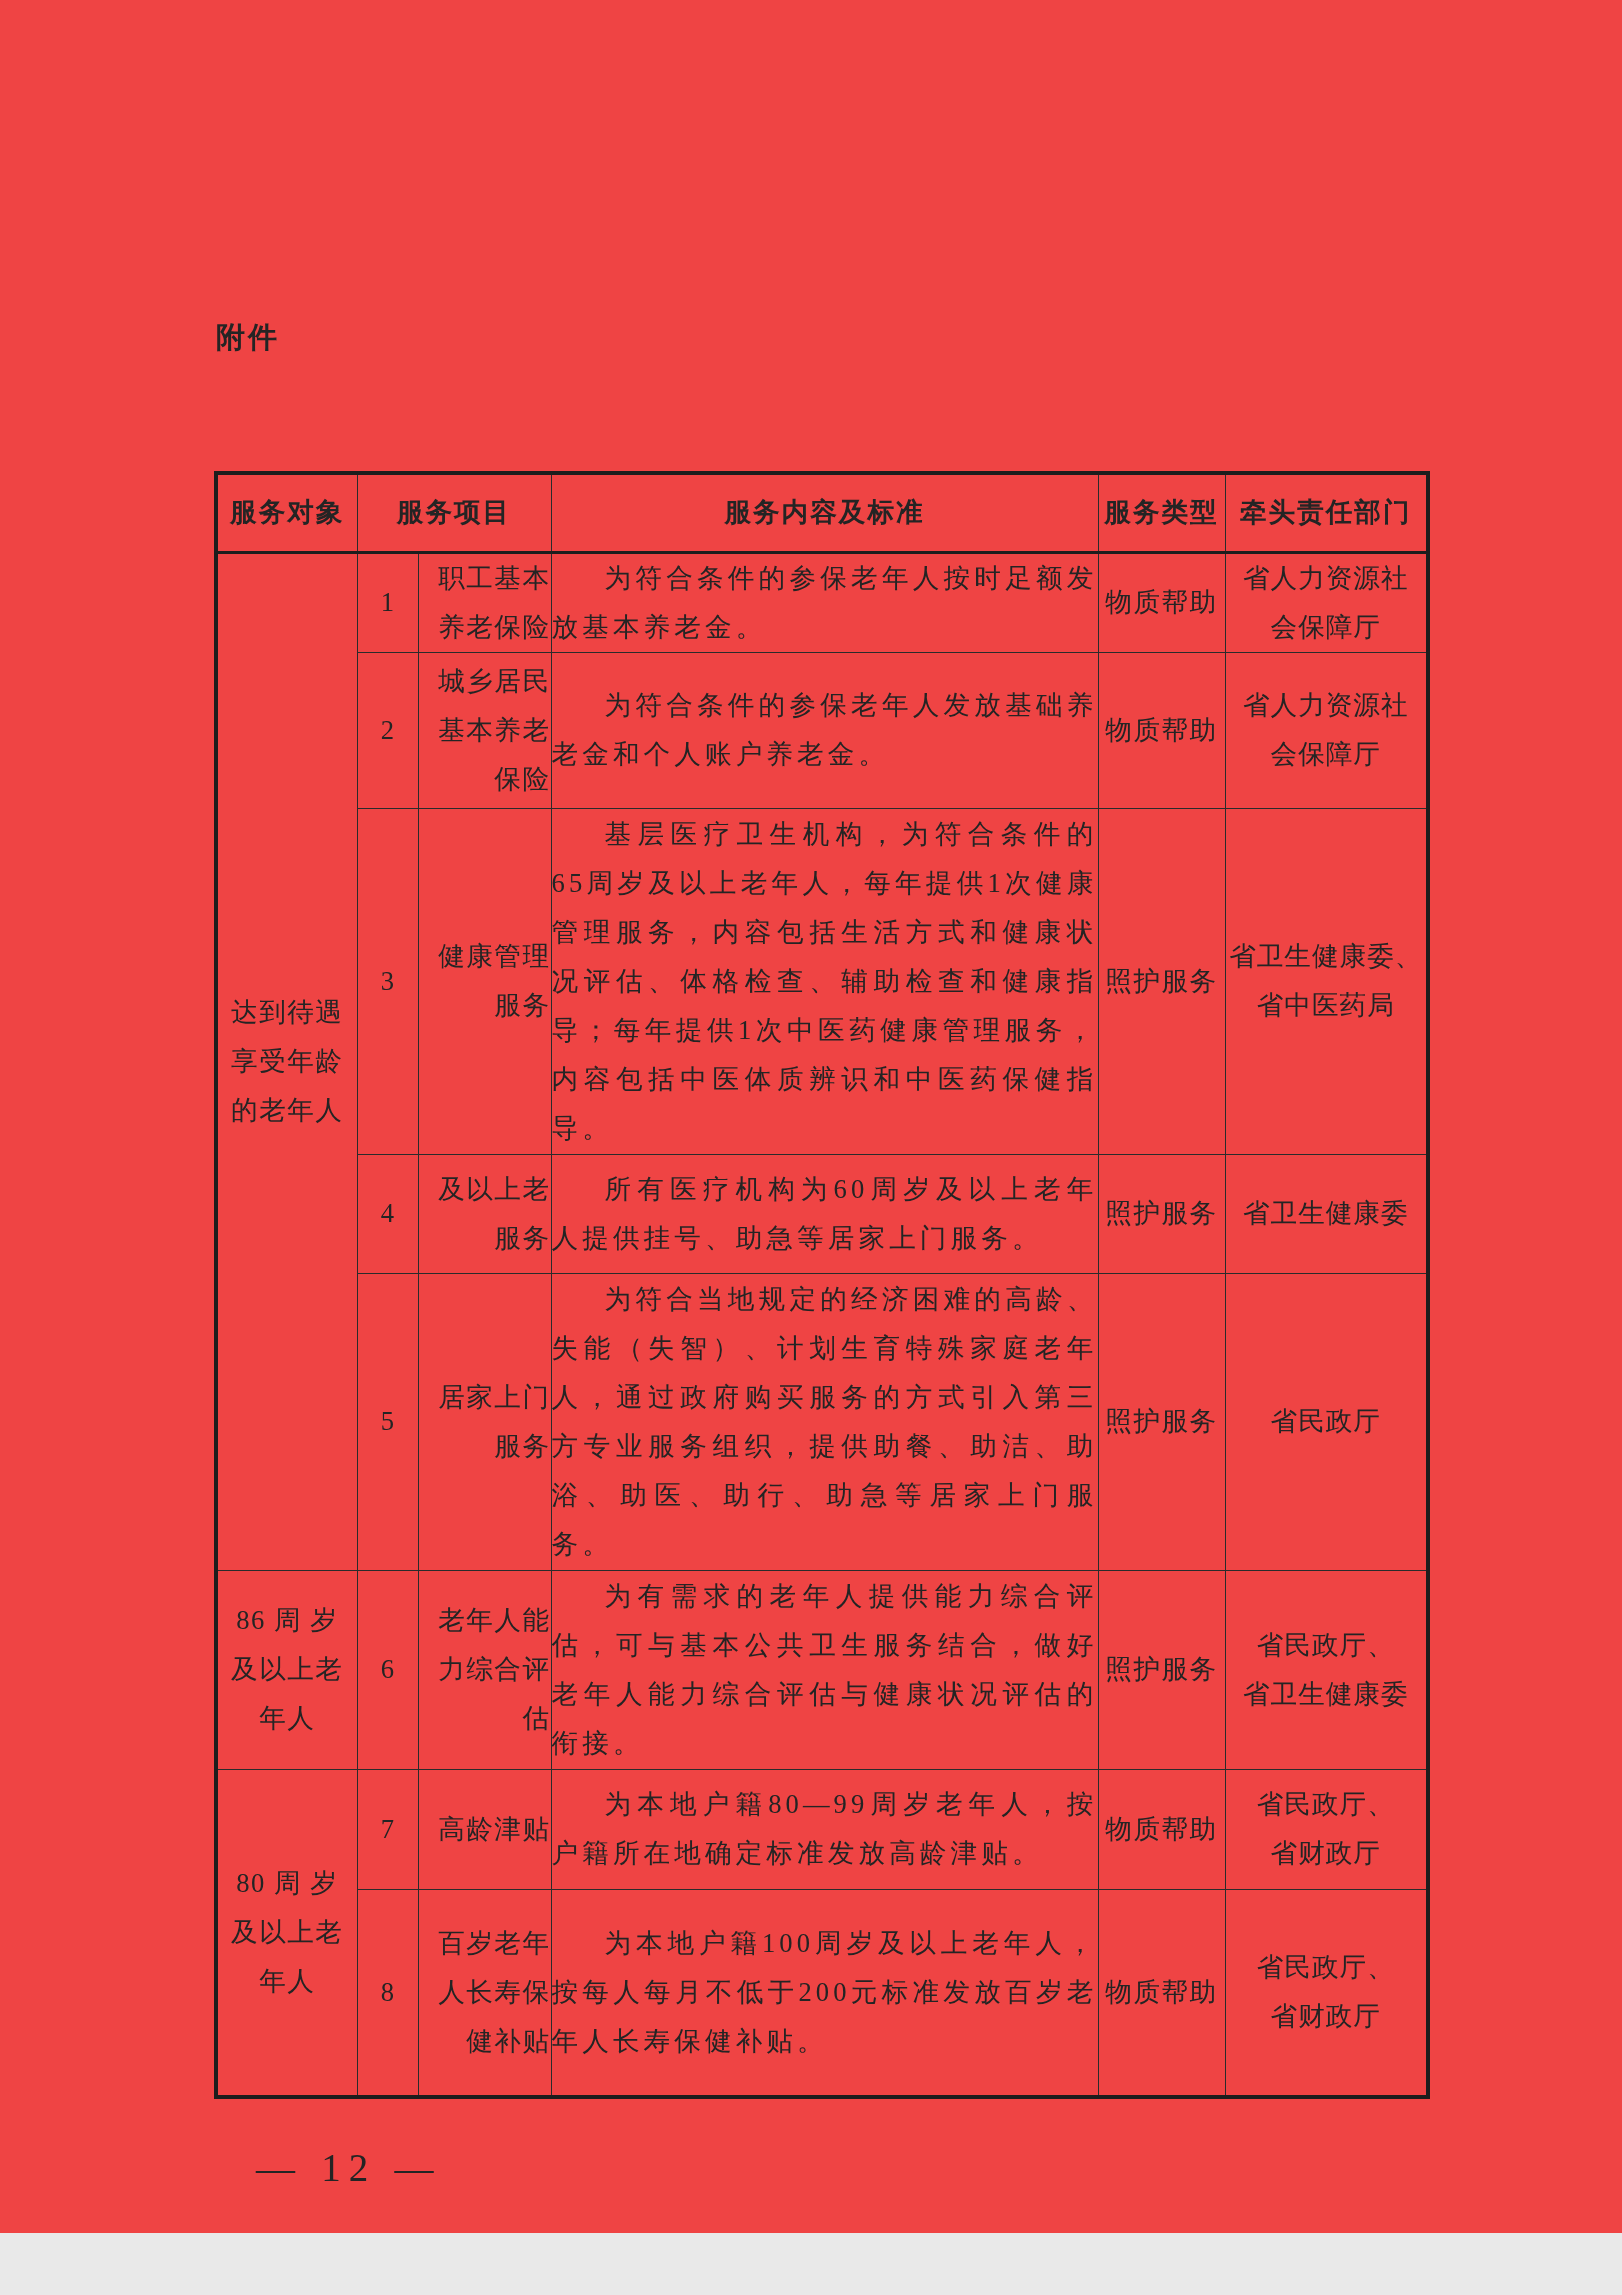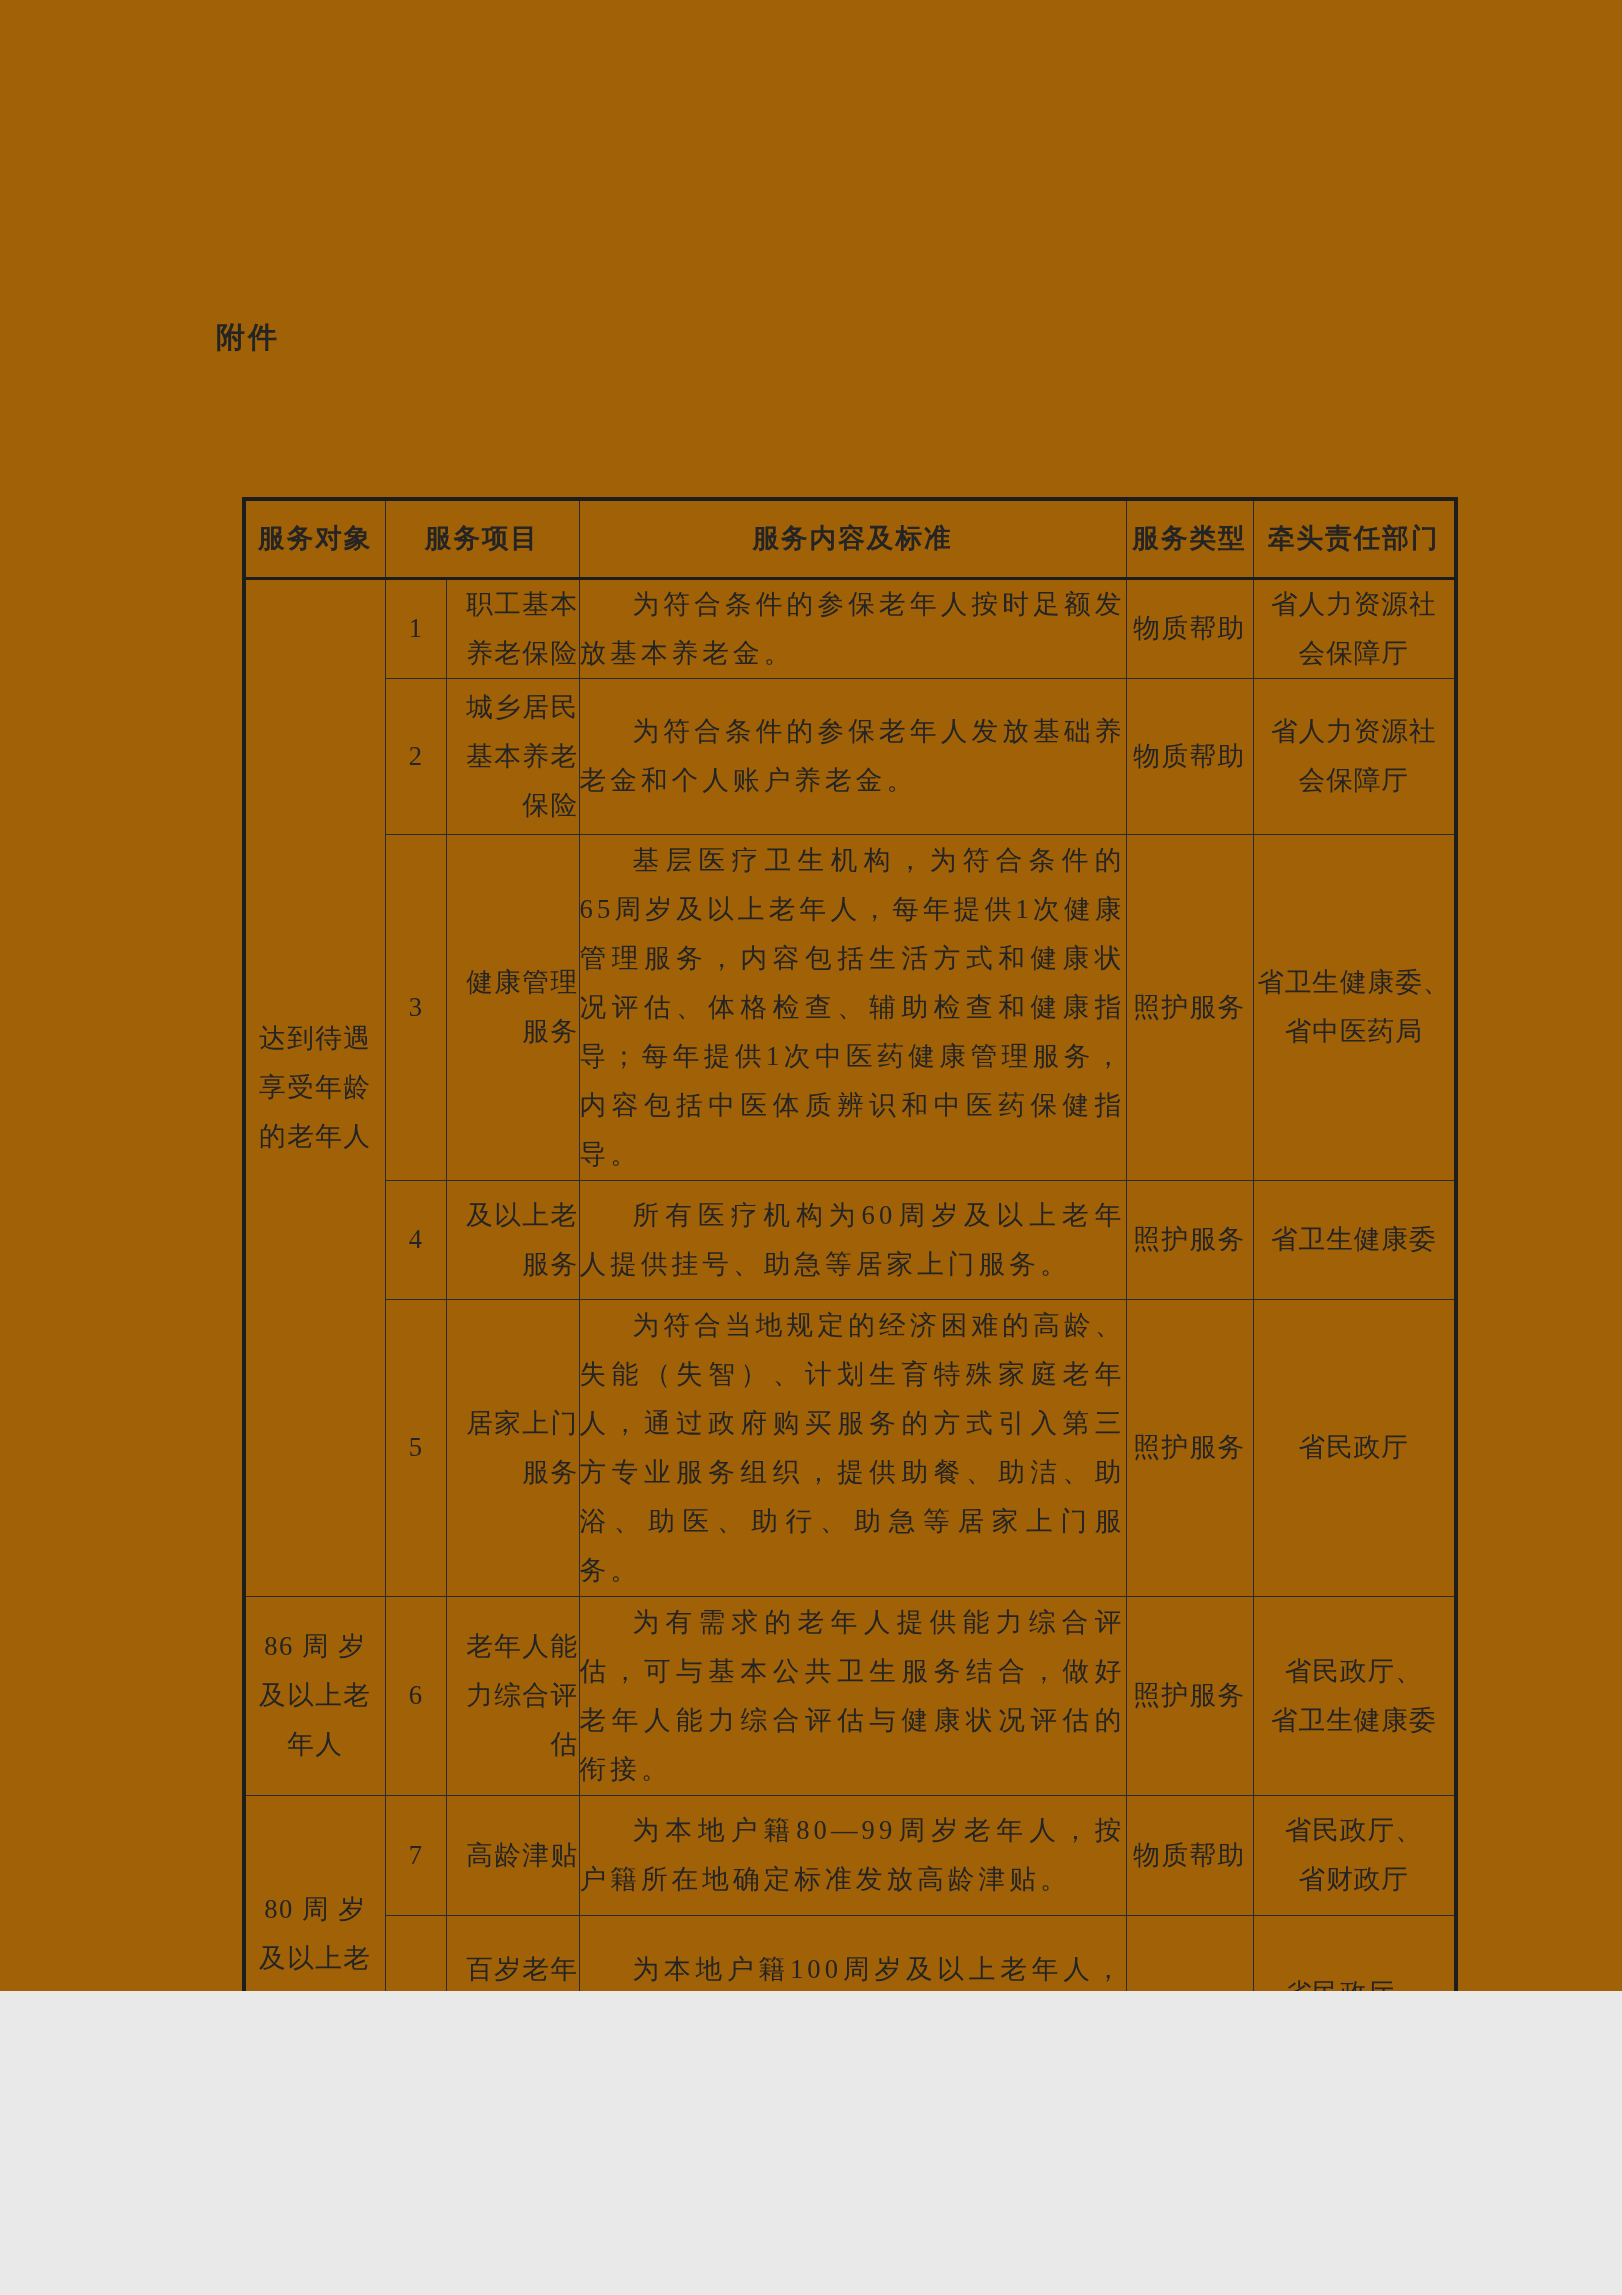--- a/index.html
+++ b/index.html
@@ -3,23 +3,23 @@
 <meta charset="utf-8">
 <style>
   html, body {
     margin: 0;
     padding: 0;
     background: #e9e9e9;
   }
   .page {
     position: relative;
     width: 1622px;
-    height: 1991px;
+    height: 2233px;
     margin: 0 auto;
-    background: #a16207;
+    background: #ef4444;
     color: #242424;
     font-family: "Liberation Serif", "DejaVu Serif", serif;
     overflow: hidden;
   }
   .attachment {
     position: absolute;
     left: 216px;
     top: 318px;
     font-size: 29px;
     font-family: "Liberation Sans", "DejaVu Sans", sans-serif;
@@ -33,26 +33,25 @@
     top: 390px;
     text-align: center;
     font-size: 39px;
     font-weight: bold;
     font-family: "Liberation Sans", "DejaVu Sans", sans-serif;
     letter-spacing: 7.2px;
   }
   table.doc-table {
     position: absolute;
     left: 214px;
-    top: 497px;
+    top: 471px;
     width: 1212px;
     border-collapse: collapse;
     table-layout: fixed;
     border: 4.1px solid #1d1d1d;
-    margin-left: 28px;
   }
   table.doc-table th,
   table.doc-table td {
     border: 1.5px solid #2b2b2b;
     vertical-align: middle;
     font-size: 26.6px;
     line-height: 49px;
     padding: 0;
     overflow: hidden;
   }

